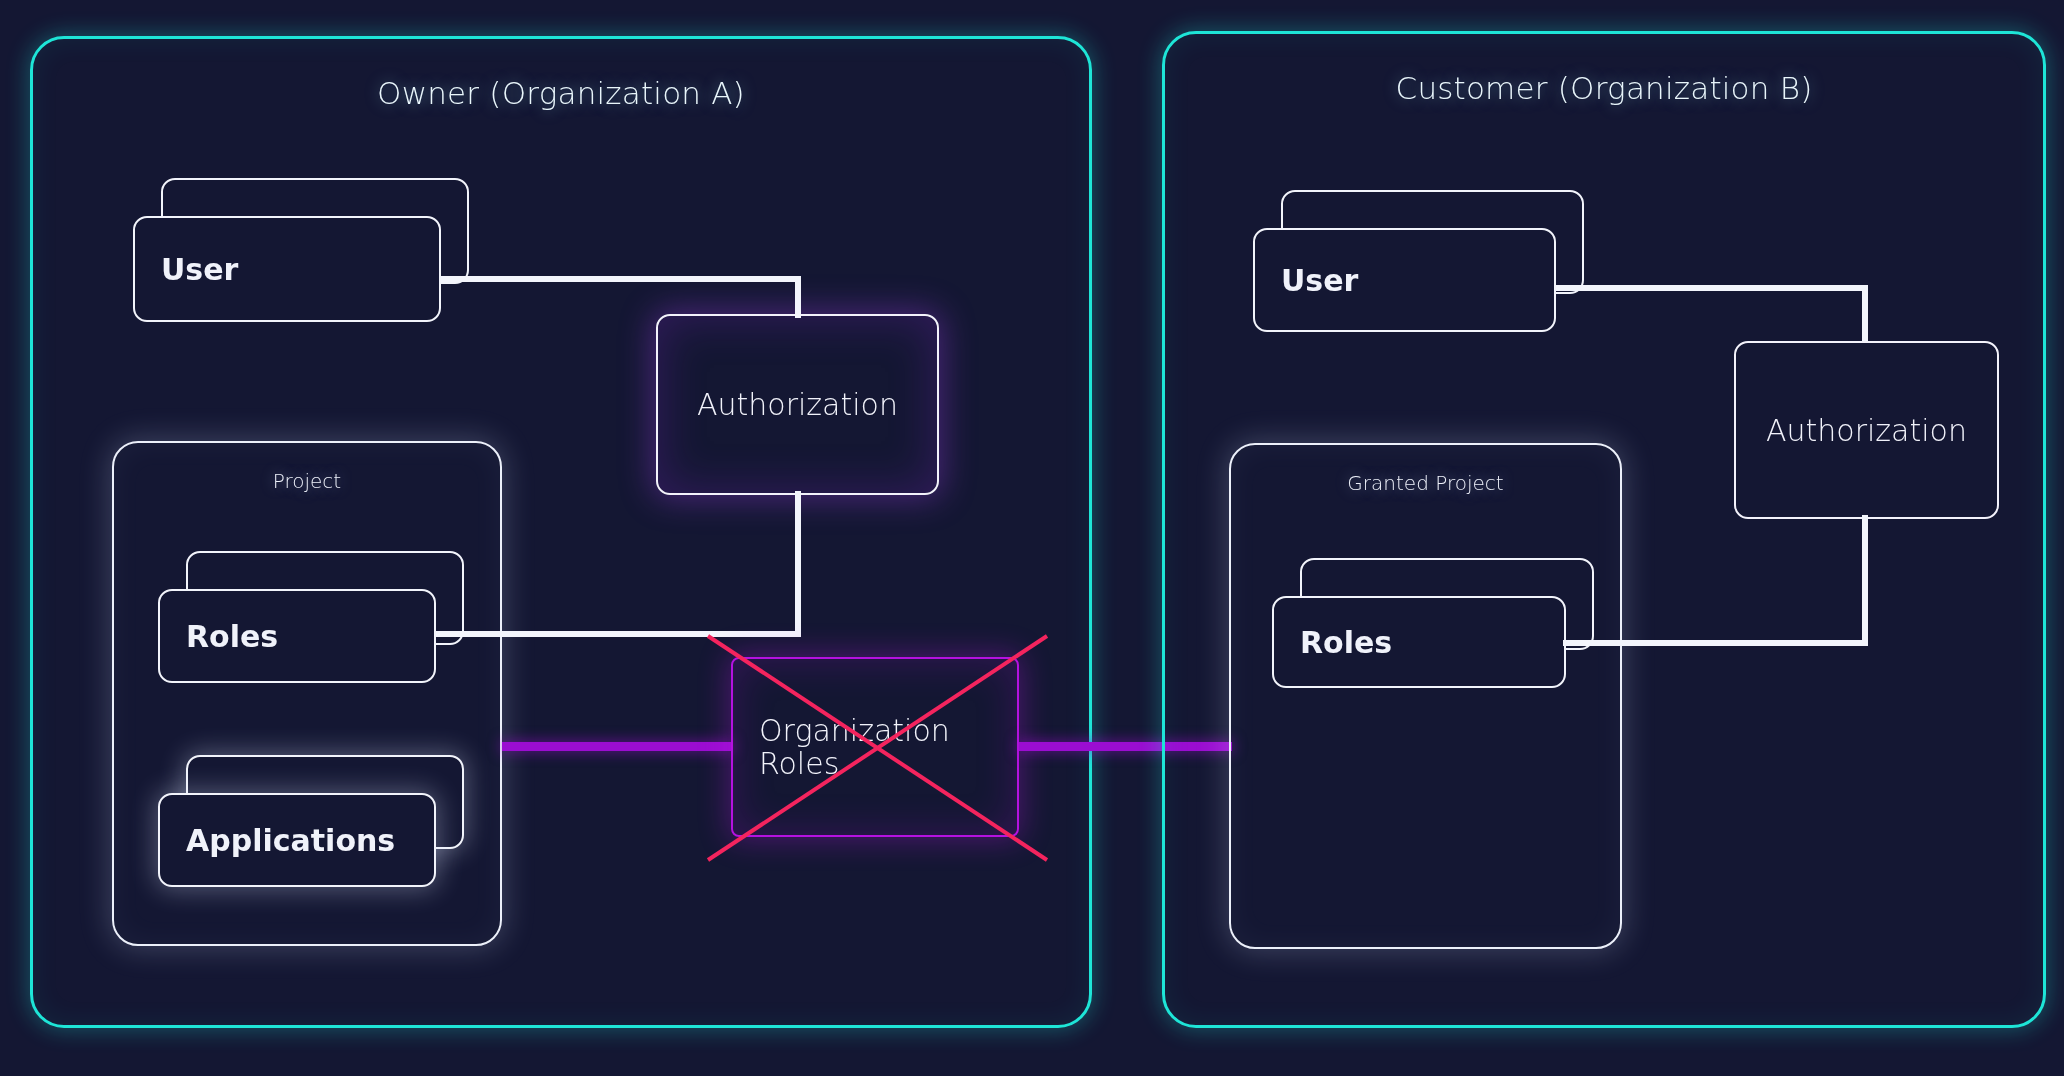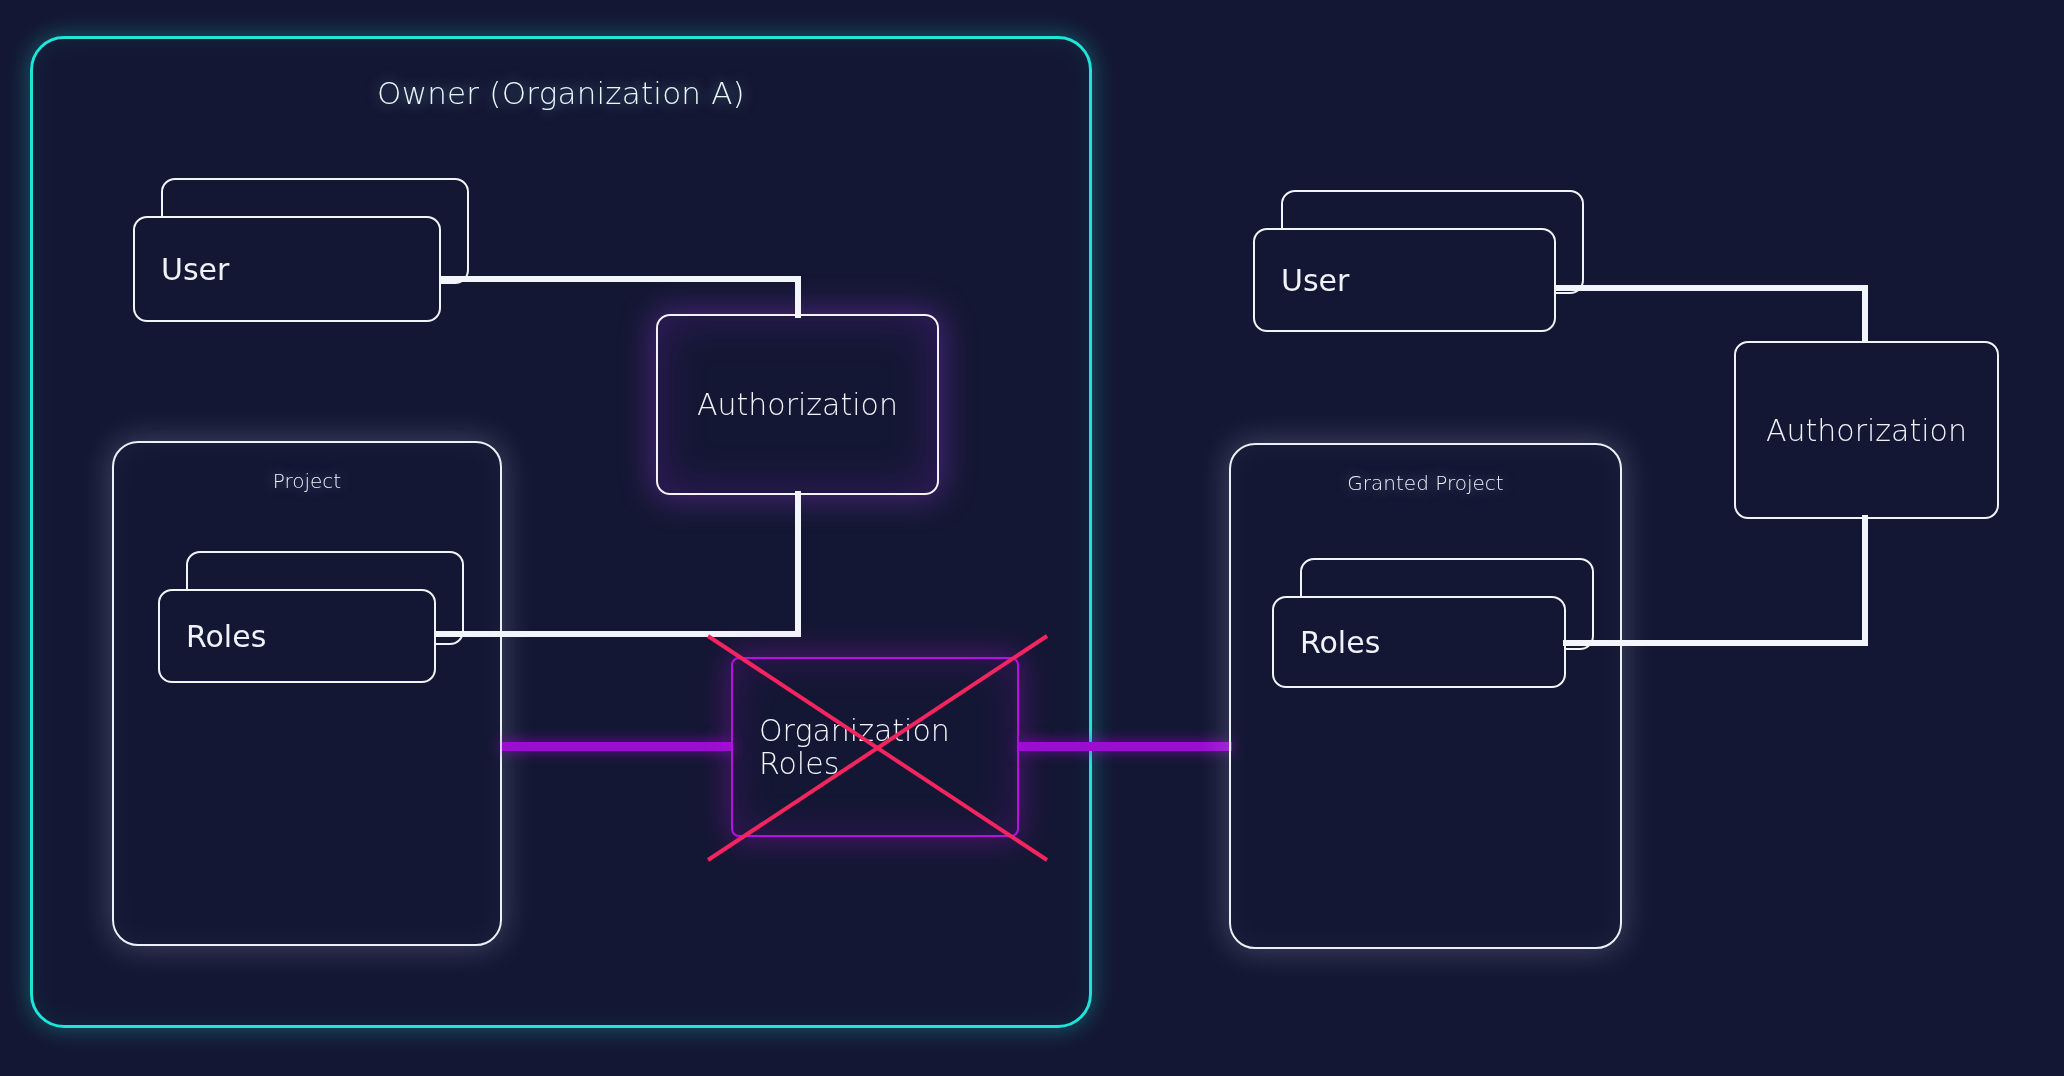--- a/index.html
+++ b/index.html
@@ -71,21 +71,21 @@
     display: flex;
     align-items: center;
   }
   .stack.glow .card-back,
   .stack.glow .card-front {
     box-shadow: 0 0 26px 3px rgba(220,230,255,0.32);
   }
   .stack .card-label {
     color: #f0f2fa;
     font-size: 30px;
-    font-weight: 400;
+    font-weight: 700;
     padding-left: 26px;
     font-family: "DejaVu Sans", sans-serif;
     white-space: nowrap;
   }
 
   
   .project-box {
     position: absolute;
     border: 2.5px solid #ecf0fa;
     border-radius: 26px;
@@ -187,20 +187,26 @@
     <div class="project-title">Project</div>
   </div>
 
   <div class="stack" style="left:158px; top:551px; width:278px; height:94px;">
     <div class="card-back"></div>
     <div class="card-front">
       <span class="card-label">Roles</span>
     </div>
   </div>
 
+  <div class="stack glow" style="left:158px; top:755px; width:278px; height:94px;">
+    <div class="card-back"></div>
+    <div class="card-front">
+      <span class="card-label">Applications</span>
+    </div>
+  </div>
 
   <div class="auth-box purple-glow" style="left:656px; top:314px; width:283px; height:181px;">
     <span class="auth-label">Authorization</span>
   </div>
 
   <div class="conn h" style="left:441px; top:276px; width:360px; height:6px;"></div>
   <div class="conn v" style="left:795px; top:276px; width:6px; height:42px;"></div>
 
   <div class="conn v" style="left:795px; top:491px; width:6px; height:146px;"></div>
   <div class="conn h" style="left:436px; top:631px; width:365px; height:6px;"></div>
@@ -212,20 +218,23 @@
     <div class="grant-label">Roles</div>
   </div>
 
   <svg class="strike-svg" style="left:690px; top:618px; width:375px; height:260px;" viewBox="0 0 375 260">
     <line x1="18" y1="18" x2="357" y2="242" stroke="#f4245e" stroke-width="4"></line>
     <line x1="357" y1="18" x2="18" y2="242" stroke="#f4245e" stroke-width="4"></line>
   </svg>
 
   <div class="conn h purple" style="left:1019px; top:742px; width:213px; height:9px;"></div>
 
+  <div class="org-panel" style="left:1162px; top:31px; width:878px; height:991px;">
+    <div class="org-title">Customer (Organization B)</div>
+  </div>
 
   <div class="stack" style="left:1253px; top:190px; width:303px; height:104px;">
     <div class="card-back"></div>
     <div class="card-front">
       <span class="card-label">User</span>
     </div>
   </div>
 
   <div class="project-box" style="left:1229px; top:443px; width:393px; height:506px;">
     <div class="project-title">Granted Project</div>

